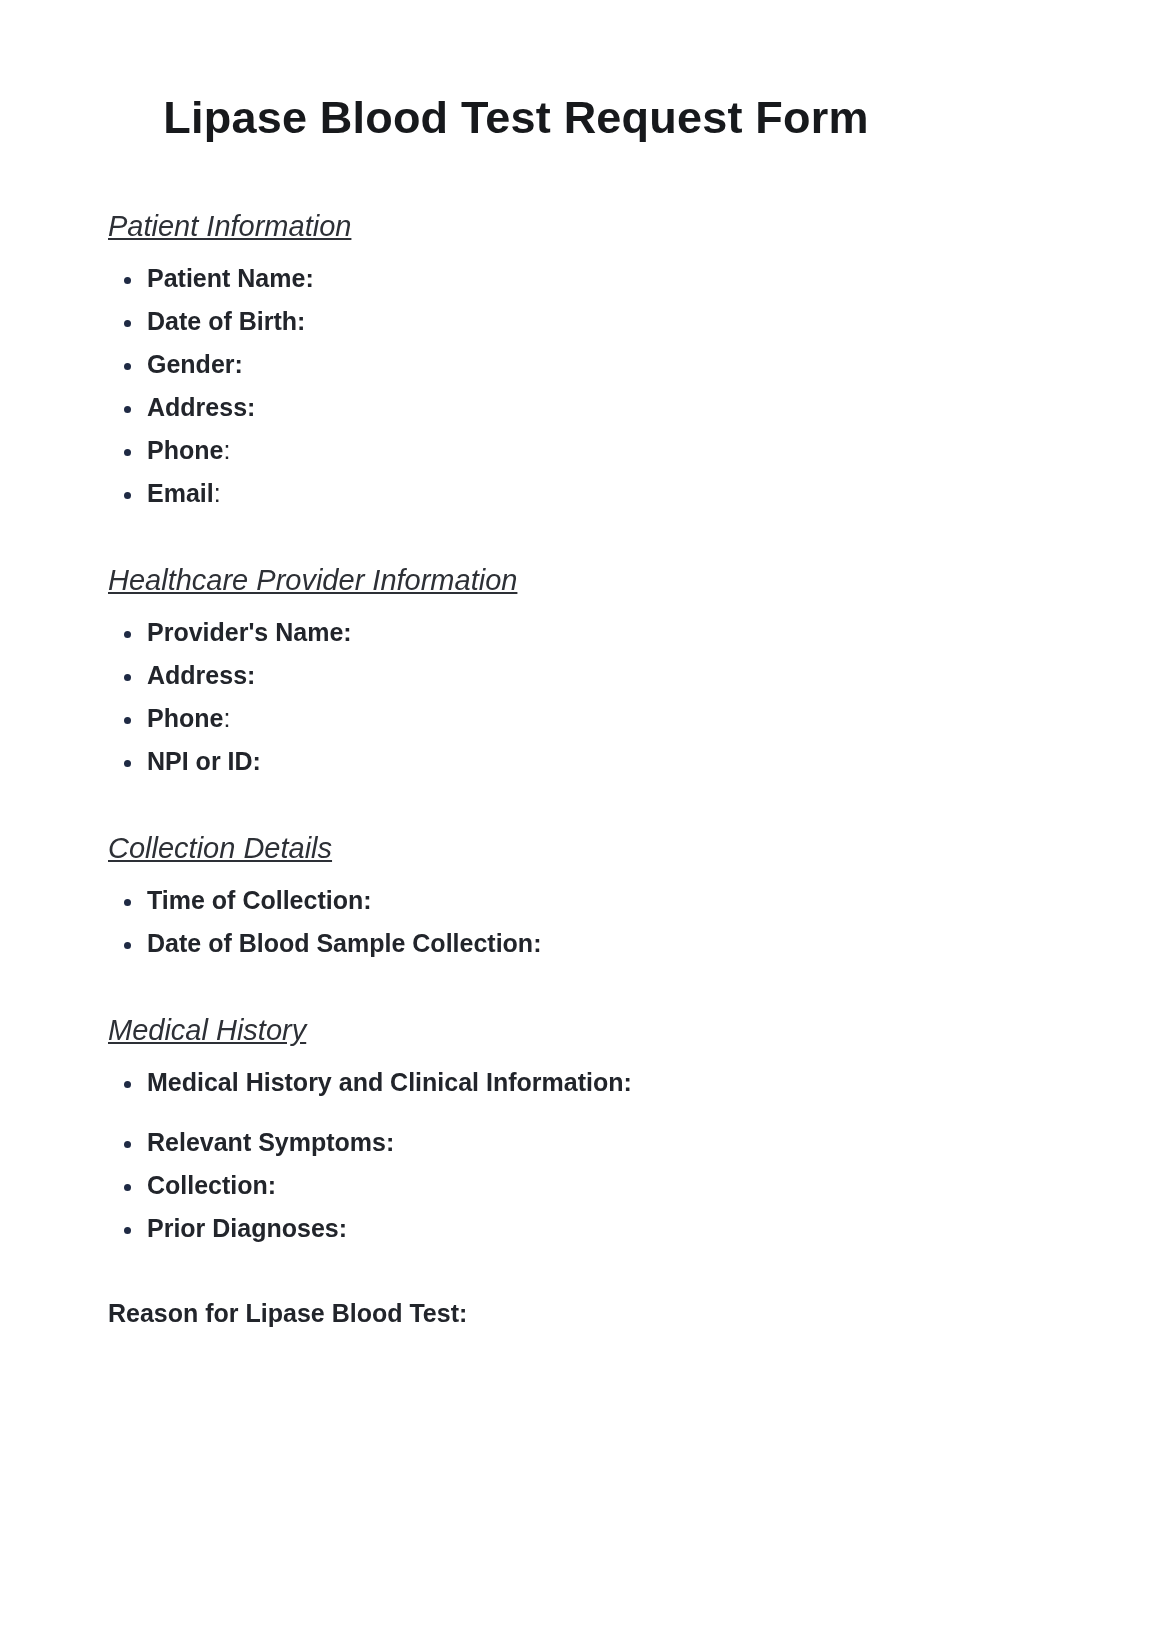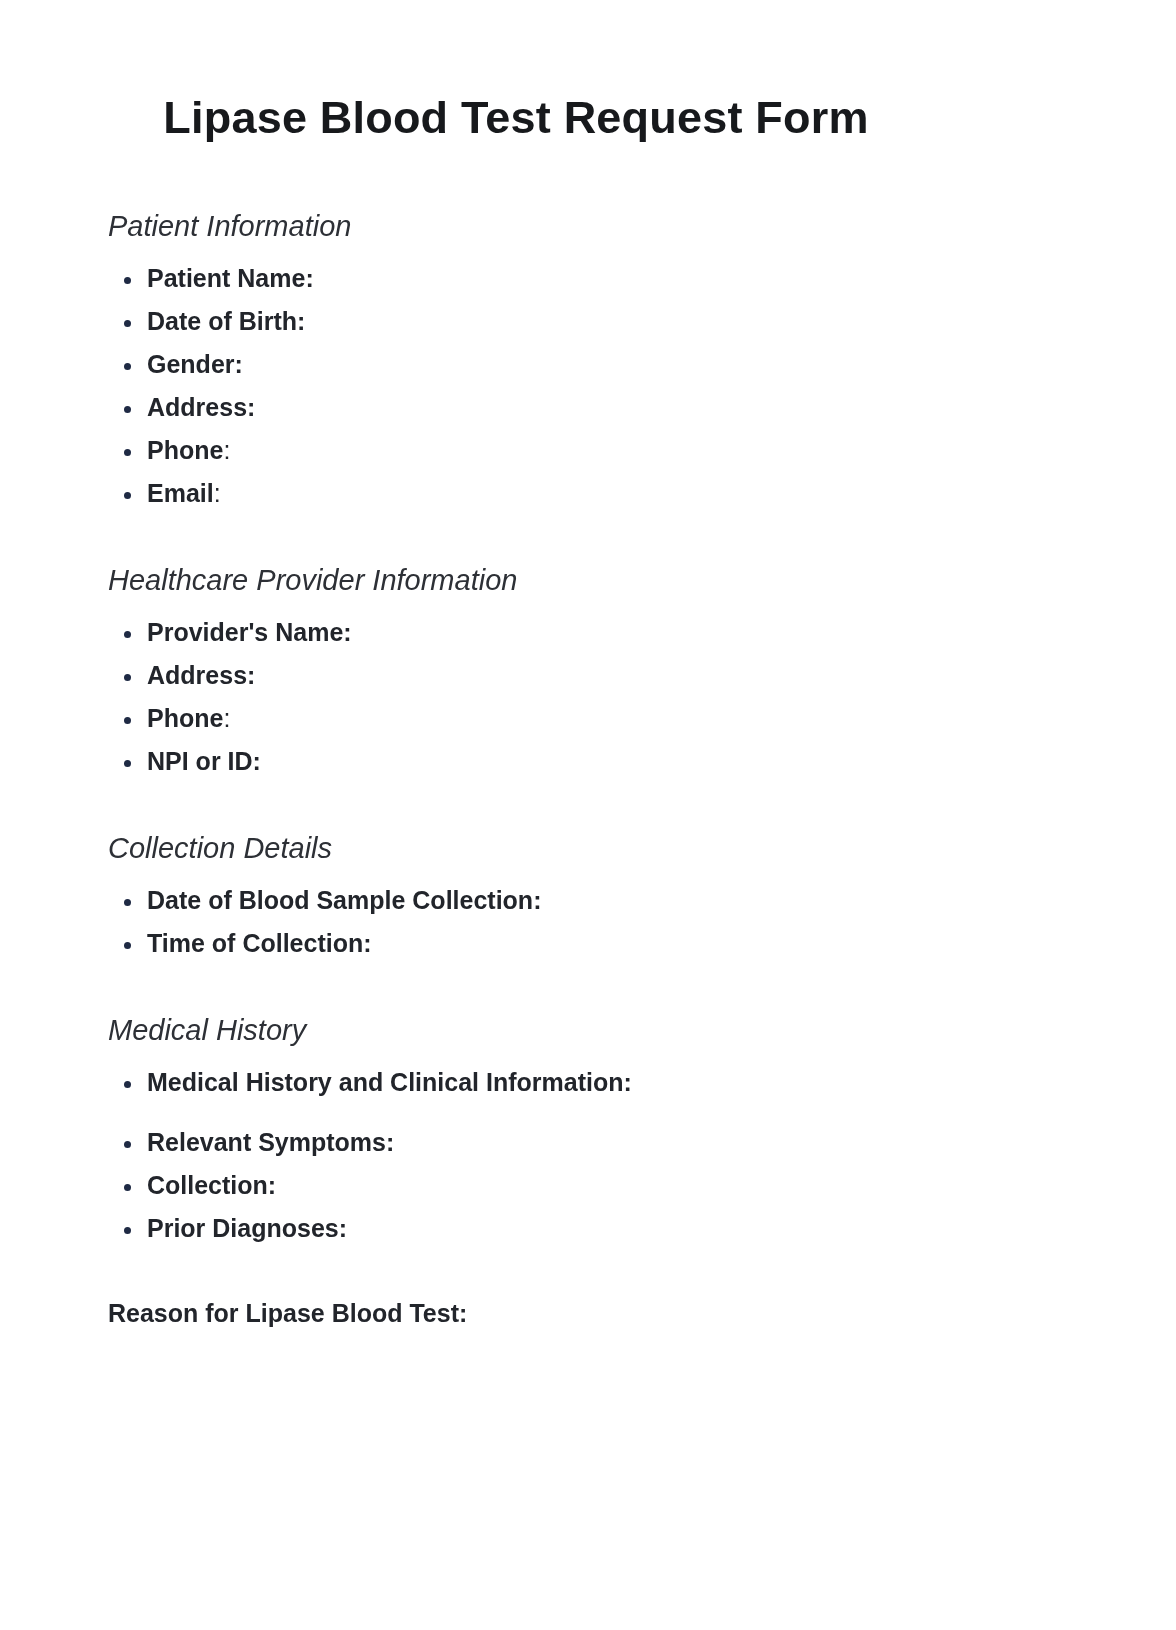--- a/index.html
+++ b/index.html
@@ -35,20 +35,21 @@
   section.doc-section.first {
     margin-top: 66px;
   }
   h2.section-heading {
     margin: 0 0 21px 0;
     font-size: 29px;
     line-height: 33px;
     font-style: italic;
     font-weight: 400;
     color: var(--heading, #2d3036);
+    text-decoration: underline;
   }
   ul.field-list {
     margin: 0;
     padding: 0;
     list-style: none;
   }
   ul.field-list li {
     position: relative;
     padding-left: 39px;
     margin-bottom: 14px;
@@ -103,22 +104,22 @@
       <li><span class="dot"></span><span class="b">Provider's Name:</span><span class="r"></span></li>
       <li><span class="dot"></span><span class="b">Address:</span><span class="r"></span></li>
       <li><span class="dot"></span><span class="b">Phone</span><span class="r">:</span></li>
       <li><span class="dot"></span><span class="b">NPI or ID:</span><span class="r"></span></li>
     </ul>
   </section>
 
   <section class="doc-section">
     <h2 class="section-heading">Collection Details</h2>
     <ul class="field-list">
+      <li><span class="dot"></span><span class="b">Time of Collection:</span><span class="r"></span></li>
       <li><span class="dot"></span><span class="b">Date of Blood Sample Collection:</span><span class="r"></span></li>
-      <li><span class="dot"></span><span class="b">Time of Collection:</span><span class="r"></span></li>
     </ul>
   </section>
 
   <section class="doc-section">
     <h2 class="section-heading">Medical History</h2>
     <ul class="field-list">
       <li class="gap-after"><span class="dot"></span><span class="b">Medical History and Clinical Information:</span><span class="r"></span></li>
       <li><span class="dot"></span><span class="b">Relevant Symptoms:</span><span class="r"></span></li>
       <li><span class="dot"></span><span class="b">Collection:</span><span class="r"></span></li>
       <li><span class="dot"></span><span class="b">Prior Diagnoses:</span><span class="r"></span></li>

